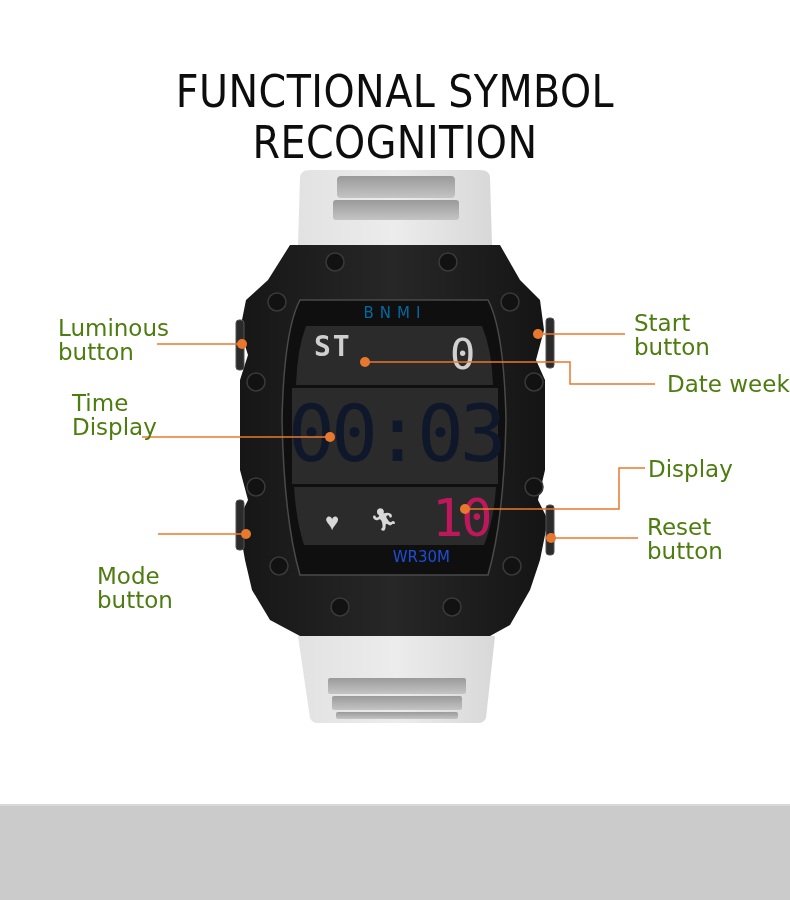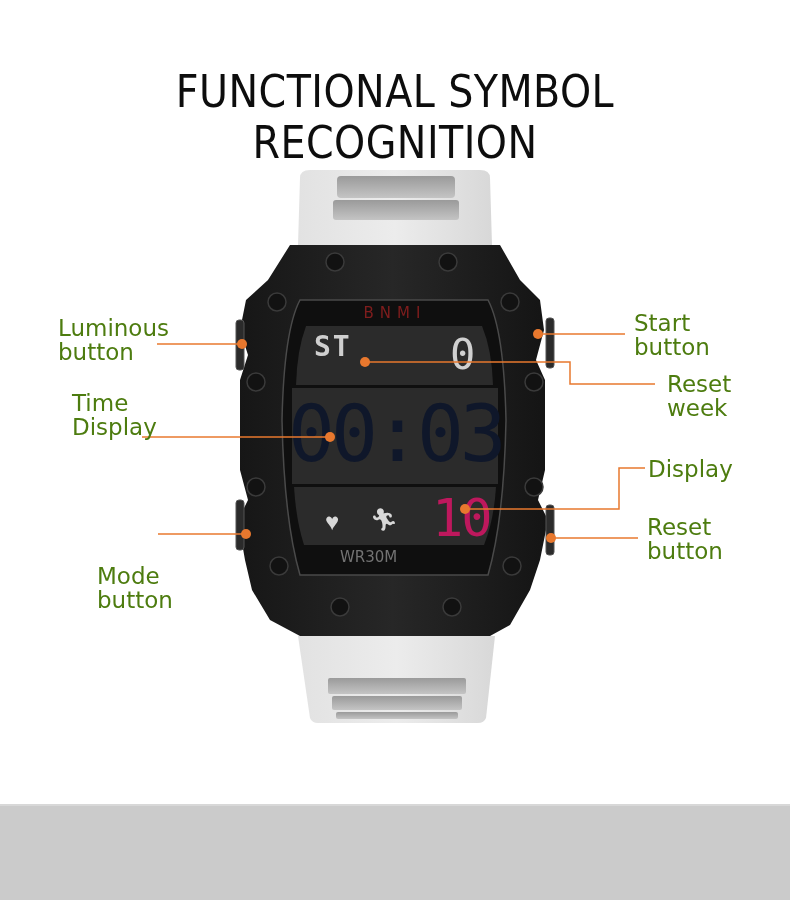--- a/index.html
+++ b/index.html
@@ -78,28 +78,28 @@
   </g>
 
   <g>
     <path d="M300 300 L488 300 Q504 330 506 420 Q504 520 488 575 L300 575 Q284 520 282 420 Q284 330 300 300 Z" fill="#0f0f0f" stroke="#4a4a4a" stroke-width="1.5"></path>
     <path d="M306 326 L482 326 Q492 350 493 385 L296 385 Q297 350 306 326 Z" fill="#2b2b2b"></path>
     <rect x="292" y="388" width="206" height="96" fill="#2b2b2b"></rect>
     <path d="M294 487 L496 487 Q494 520 484 545 L304 545 Q296 520 294 487 Z" fill="#2b2b2b"></path>
   </g>
 </svg>
 
-<div style="position:absolute;left:340px;top:304px;width:110px;text-align:center;color:#7f1d1d;font-size:15px;letter-spacing:6px;font-family:'DejaVu Sans',sans-serif;">BNMI</div>
+<div style="position:absolute;left:340px;top:304px;width:110px;text-align:center;color:#0369a1;font-size:15px;letter-spacing:6px;font-family:'DejaVu Sans',sans-serif;">BNMI</div>
 <div class="lcd-text" style="position:absolute;left:314px;top:330px;color:#cfcfcf;font-size:28px;font-weight:bold;letter-spacing:2px;">ST</div>
 <div class="lcd-text" style="position:absolute;left:450px;top:330px;color:#d0d0d0;font-size:42px;">0</div>
 <div class="lcd-text" style="position:absolute;left:288px;top:386px;width:214px;text-align:center;color:#0f172a;font-size:78px;letter-spacing:-4px;line-height:96px;">00:03</div>
 <div style="position:absolute;left:325px;top:510px;color:#d8d8d8;font-size:24px;line-height:24px;">♥</div>
 <div style="position:absolute;left:370px;top:508px;color:#d8d8d8;font-size:22px;line-height:24px;">🏃︎</div>
 <div class="lcd-text" style="position:absolute;left:432px;top:488px;color:#be185d;font-size:52px;letter-spacing:-2px;">10</div>
-<div style="position:absolute;left:340px;top:548px;width:110px;text-align:left;color:#737373;font-size:15px;font-family:'DejaVu Sans',sans-serif;">WR30M</div>
+<div style="position:absolute;left:340px;top:548px;width:110px;text-align:right;color:#1d4ed8;font-size:15px;font-family:'DejaVu Sans',sans-serif;">WR30M</div>
 
 <svg style="position:absolute;left:0;top:0;" width="790" height="800">
   <g stroke="#E8782E" stroke-width="1.5" fill="none">
     <line x1="157" y1="344" x2="240" y2="344"></line>
     <line x1="142" y1="437" x2="330" y2="437"></line>
     <line x1="158" y1="534" x2="245" y2="534"></line>
     <line x1="538" y1="334" x2="625" y2="334"></line>
     <polyline points="365,362 570,362 570,384 655,384"></polyline>
     <polyline points="465,509 619,509 619,468 645,468"></polyline>
     <line x1="551" y1="538" x2="638" y2="538"></line>
@@ -125,21 +125,21 @@
 </div>
 <div class="label" style="left:97px;top:520px;margin-top:44px;">
   <div>Mode</div>
   <div>button</div>
 </div>
 <div class="label" style="left:634px;top:311px;">
   <div>Start</div>
   <div>button</div>
 </div>
 <div class="label" style="left:667px;top:372px;">
-  <div>Reset week</div>
+  <div>Date week</div>
 </div>
 <div class="label" style="left:648px;top:457px;">
   <div>Display</div>
 </div>
 <div class="label" style="left:647px;top:515px;">
   <div>Reset</div>
   <div>button</div>
 </div>
 
 <div class="bottom-band"></div>

